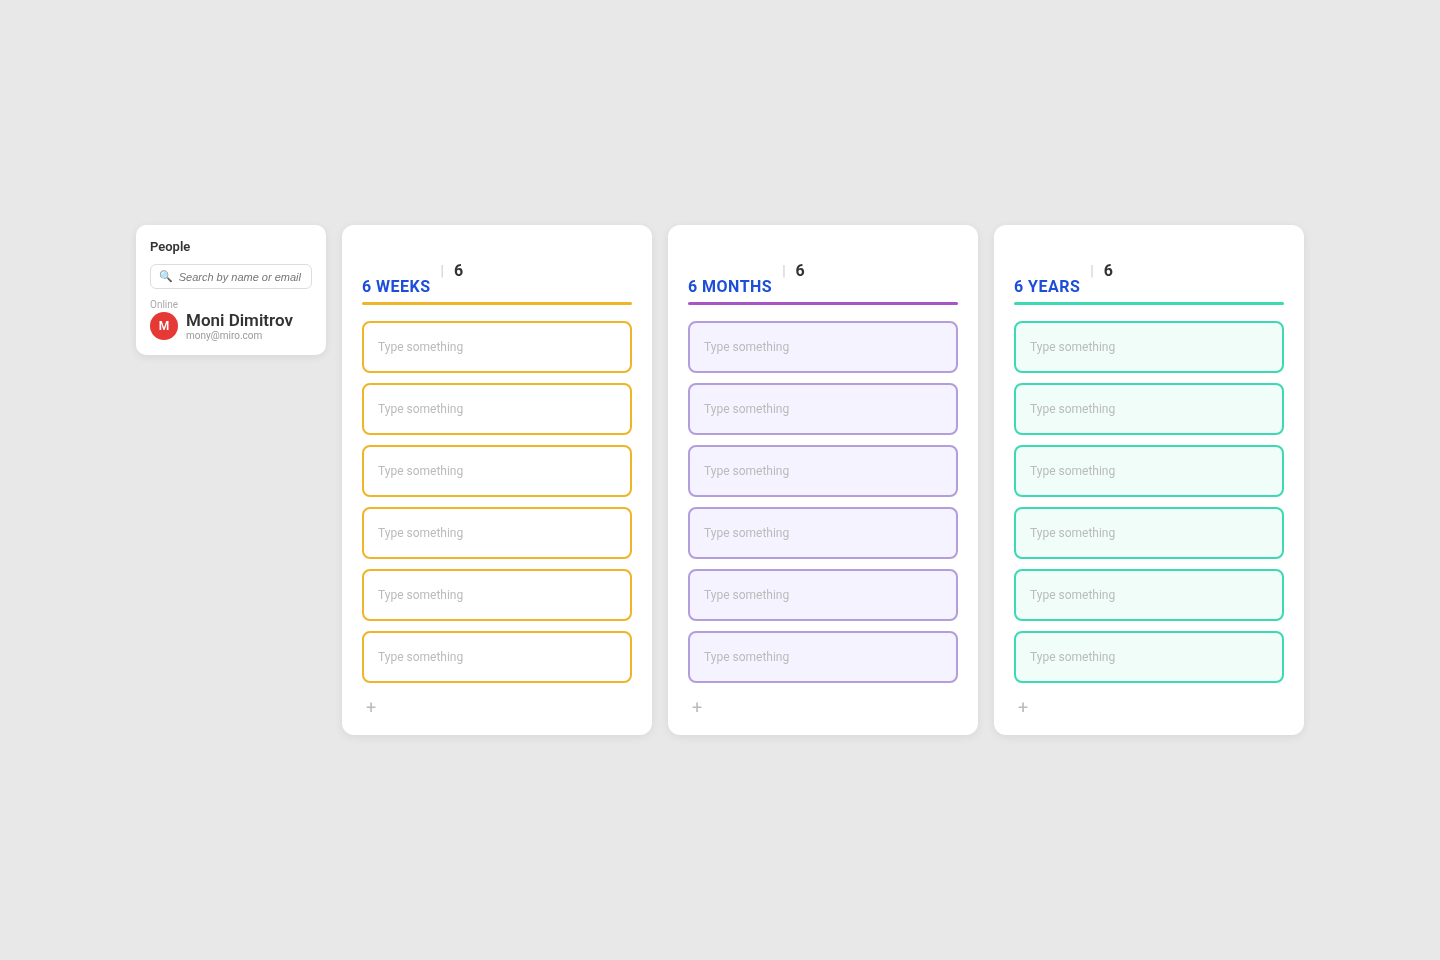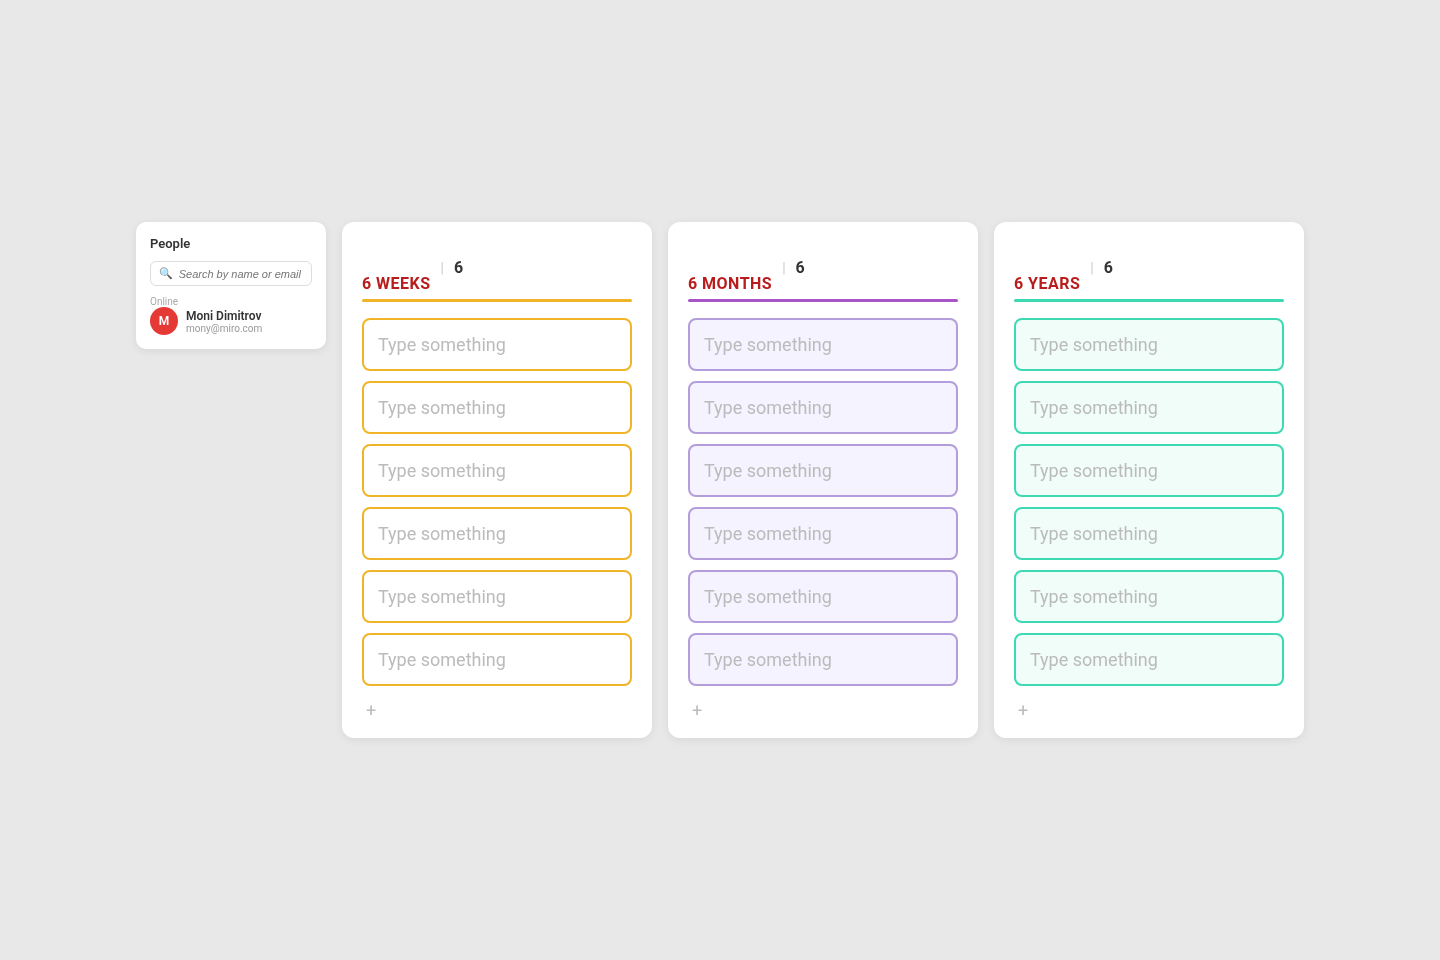--- a/index.html
+++ b/index.html
@@ -85,21 +85,21 @@
       align-items: center;
       justify-content: center;
       font-size: 12px;
       font-weight: 600;
       color: #fff;
       flex-shrink: 0;
     }
 
     .user-info {}
     .user-name {
-      font-size: 12px;
+      font-size: 17px;
       font-weight: 600;
       color: #333;
     }
     .user-email {
       font-size: 10px;
       color: #999;
     }
 
     
     .columns-area {
@@ -119,21 +119,21 @@
     .column-header {
       display: flex;
       align-items: center;
       gap: 10px;
       margin-bottom: 6px;
     }
 
     .column-title {
       font-size: 16px;
       font-weight: 700;
-      color: #b91c1c;
+      color: #1d4ed8;
       letter-spacing: 0.03em;
       text-transform: uppercase;
       margin-top: 32px;
     }
 
     .column-divider-pipe {
       color: #ccc;
       font-size: 14px;
     }
 
@@ -156,21 +156,21 @@
     .cards-list {
       display: flex;
       flex-direction: column;
       gap: 10px;
       margin-bottom: 14px;
     }
 
     .card-item {
       border-radius: 8px;
       padding: 14px 14px;
-      font-size: 18px;
+      font-size: 12px;
       color: #bbb;
       cursor: text;
       min-height: 52px;
       display: flex;
       align-items: center;
     }
 
     .card-yellow {
       border: 2px solid #f0b429;
       background: #fff;

